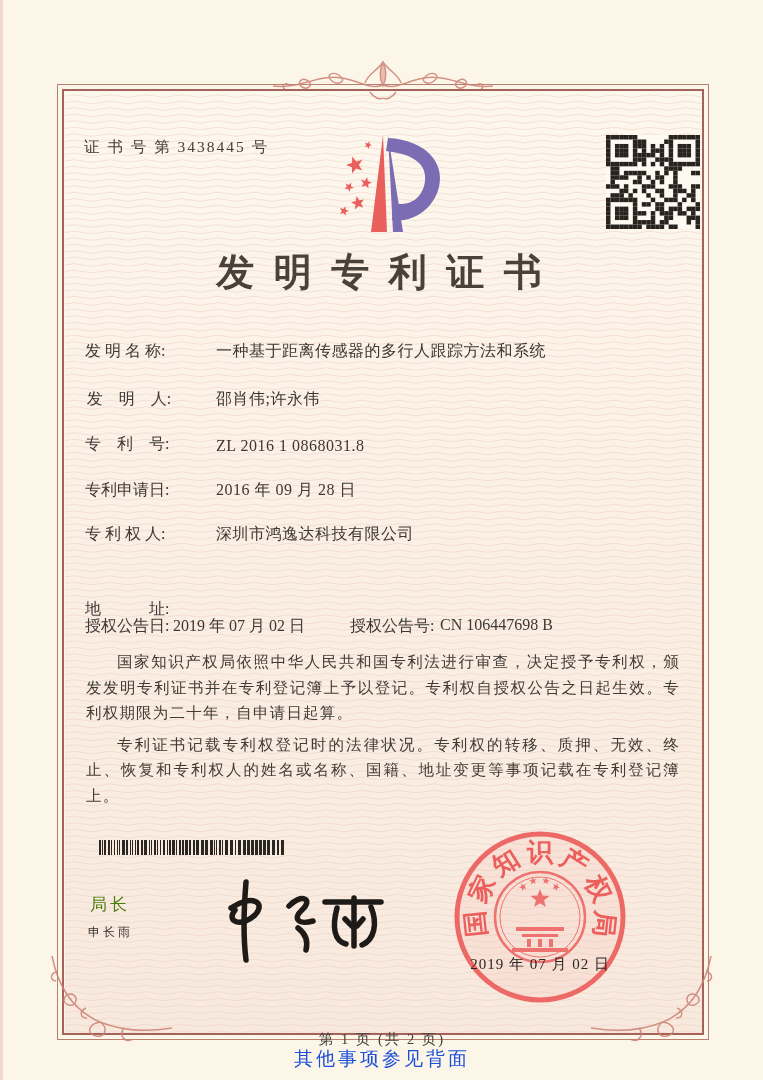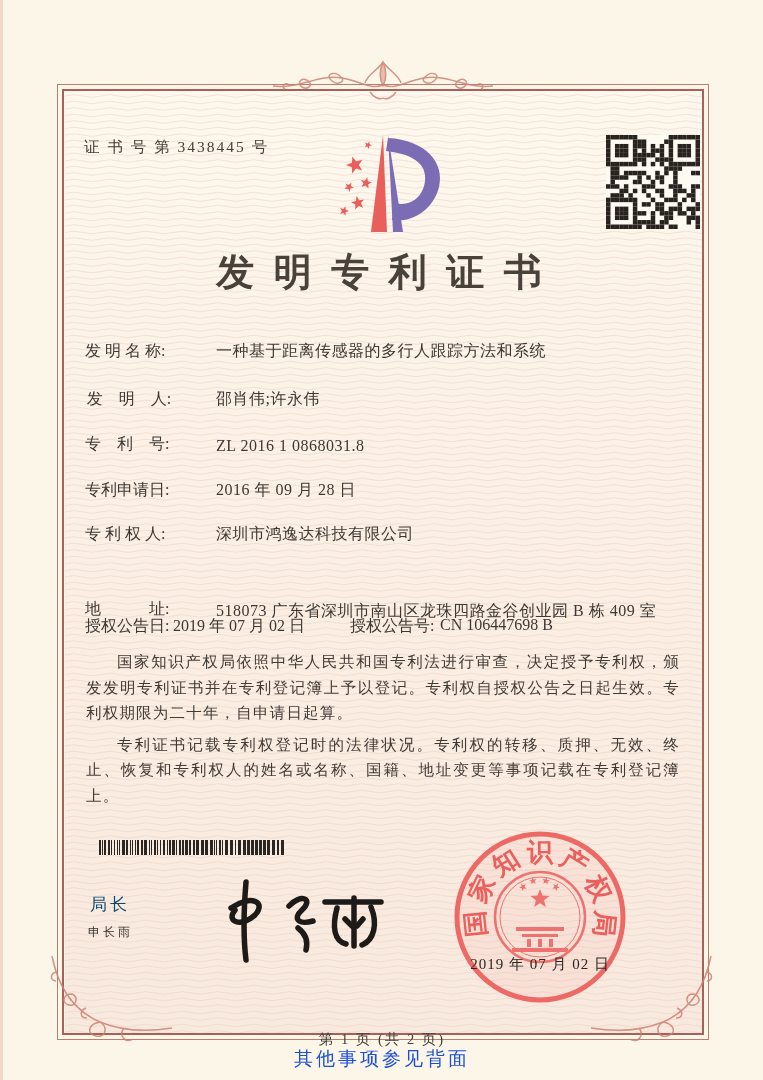--- a/index.html
+++ b/index.html
@@ -32,21 +32,21 @@
   .row .lbl{width:88px;flex:none;}
   .row .val{margin-left:0px;letter-spacing:.5px;}
   .row .val.wrap{max-width:445px;line-height:24px;}
   .g-lbl,.g-val{position:absolute;font-size:16px;color:#3d3834;}
 
   .paras{position:absolute;left:86px;top:649px;width:594px;font-size:15.5px;
     line-height:25.5px;letter-spacing:1.2px;text-align:justify;color:#413b36;}
   .paras p{margin:0 0 6px 0;text-indent:2em;}
 
   .barcode{position:absolute;left:98px;top:840px;}
-  .director-role{position:absolute;left:90px;top:893px;font-size:17px;letter-spacing:3px;color:#0c4a6e;}
+  .director-role{position:absolute;left:90px;top:893px;font-size:17px;letter-spacing:3px;color:#4d7c0f;}
   .director-name{position:absolute;left:88px;top:924px;font-size:12px;letter-spacing:3px;color:#37322e;}
   .signature{position:absolute;left:213px;top:876px;}
 
   .seal{position:absolute;left:451px;top:828px;z-index:5;}
   .seal-date{position:absolute;left:452px;top:955px;width:176px;text-align:center;
     font-size:15px;letter-spacing:1px;color:#2b2623;z-index:6;}
 
   .page-info{position:absolute;left:57px;top:1030px;width:650px;text-align:center;
     font-size:14.5px;letter-spacing:2px;color:#45403a;}
   .back-note{position:absolute;left:57px;top:1046px;width:650px;text-align:center;
@@ -527,21 +527,20 @@
     <div class="row" style="top:480px;">
       <span class="lbl">专利申请日:</span>
       <span class="val">2016 年 09 月 28 日</span>
     </div>
     <div class="row" style="top:524px;">
       <span class="lbl">专 利 权 人:</span>
       <span class="val">深圳市鸿逸达科技有限公司</span>
     </div>
     <div class="row" style="top:568px;margin-top:31px;">
       <span class="lbl">地　　　址:</span>
-      <span class="val wrap">518073 广东省深圳市南山区龙珠四路金谷创业园 B 栋 409 室</span>
     </div>
 
     <div>
       <span class="g-lbl" style="left:85px;top:616px;">授权公告日:</span>
       <span class="g-val" style="left:173px;top:616px;">2019 年 07 月 02 日</span>
     </div>
     <div>
       <span class="g-lbl" style="left:350px;top:616px;">授权公告号:</span>
       <span class="g-val" style="left:440px;top:616px;">CN 106447698 B</span>
     </div>

